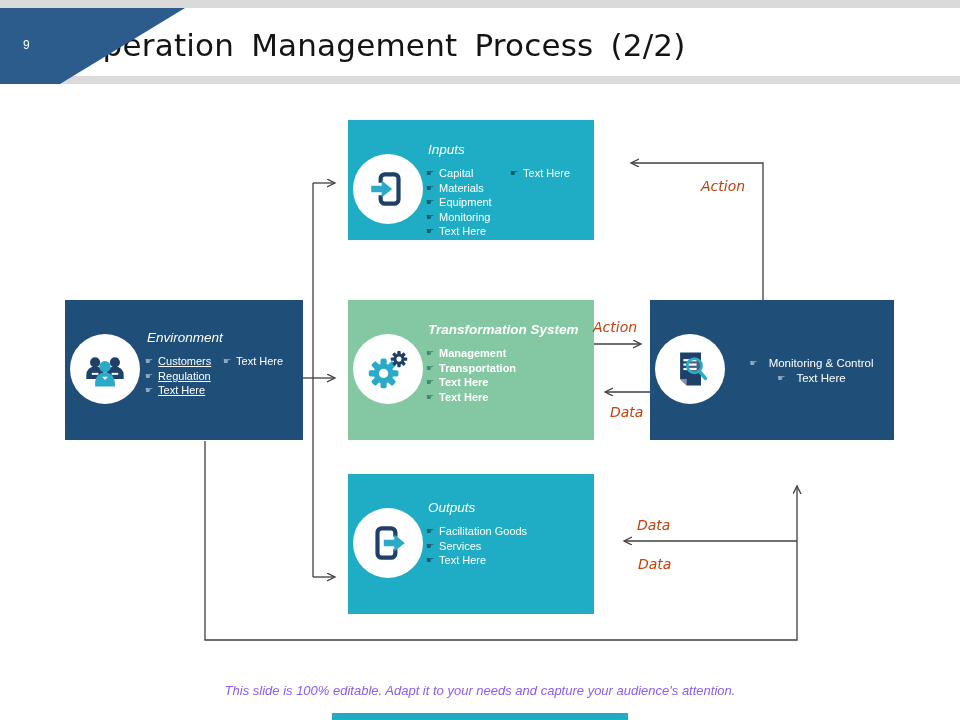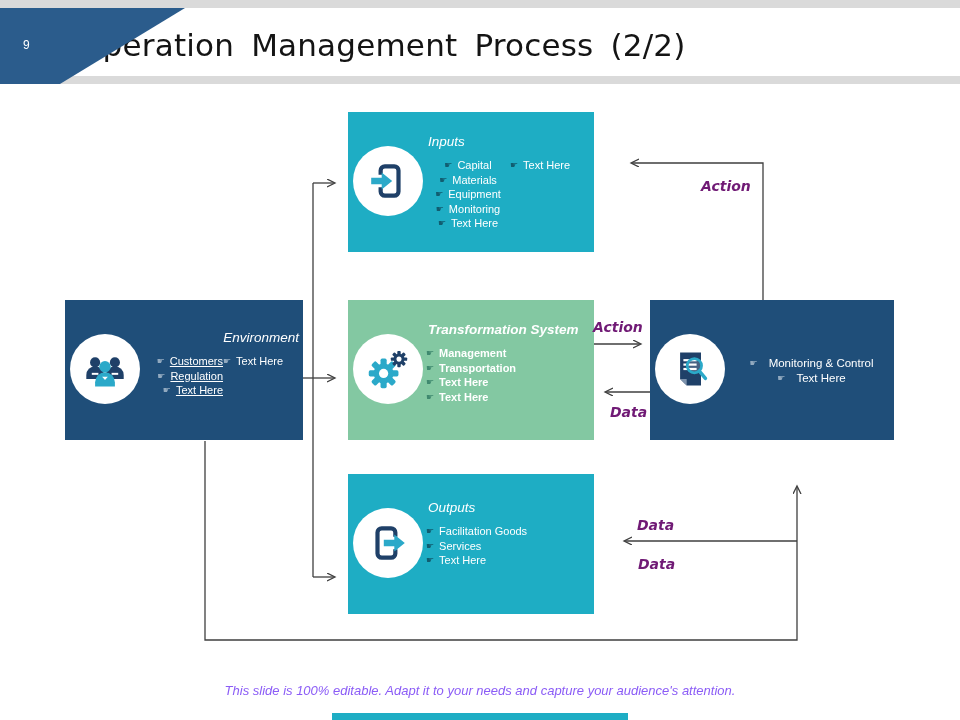--- a/index.html
+++ b/index.html
@@ -11,48 +11,48 @@
   .strip-sub { position:absolute; left:0; top:76px; width:960px; height:8px; background:#dadada; z-index:0; }
   .corner-triangle { position:absolute; left:0; top:8px; width:185px; height:76px; background:#2b5c8c;
                      clip-path:polygon(0 0, 100% 0, 32.4% 100%, 0 100%); z-index:2; }
   .slide-number { position:absolute; left:23px; top:38px; color:#ffffff; font-size:12px; z-index:3; }
   .page-title { position:absolute; left:78px; top:27px; z-index:1; color:#141414;
                 font-family:"DejaVu Sans", sans-serif; font-size:31px; word-spacing:7px; letter-spacing:.2px; white-space:nowrap; }
 
   
   .connectors { position:absolute; left:0; top:0; z-index:1; }
   .connector-label { position:absolute; z-index:3; font-family:"DejaVu Sans", sans-serif;
-                     font-weight:bold; font-style:italic; font-size:14px; color:#701a75; white-space:nowrap; }
+                     font-weight:normal; font-style:italic; font-size:14px; color:#c2410c; white-space:nowrap; }
   .lbl-action-top { left:701px; top:178px; }
   .lbl-action-mid { left:593px; top:319px; }
   .lbl-data-mid   { left:610px; top:404px; }
   .lbl-data-b1    { left:637px; top:517px; }
   .lbl-data-b2    { left:638px; top:556px; }
 
   
   .box { position:absolute; z-index:2; }
-  .box-inputs         { left:348px; top:112px; width:246px; height:140px; background:#1eadc4; }
+  .box-inputs         { left:348px; top:120px; width:246px; height:120px; background:#1eadc4; }
   .box-transformation { left:348px; top:300px; width:246px; height:140px; background:#83c8a2;font-weight:bold; }
   .box-environment    { left:65px;  top:300px; width:238px; height:140px; background:#1f4e79; }
   .box-monitoring     { left:650px; top:300px; width:244px; height:140px; background:#1f4e79; }
   .box-outputs        { left:348px; top:474px; width:246px; height:140px; background:#1eadc4; }
 
   .circle { position:absolute; left:5px; top:34px; width:70px; height:70px; background:#ffffff;
             border-radius:50%; display:flex; align-items:center; justify-content:center; }
 
   .content { position:absolute; left:78px; top:22px; right:4px; color:#ffffff; }
-  .box-environment .content { left:80px; top:30px;text-align:right; }
+  .box-environment .content { left:80px; top:30px; }
   .box-monitoring  .content { left:83px; top:56px;text-align:center; }
   .box-outputs     .content { top:26px; }
 
   .box-title { font-style:italic; font-size:13.5px; margin:0 0 9px 2px; white-space:nowrap; }
   .cols { display:flex; }
   .list { list-style:none; margin:0; padding:0; font-size:11px; line-height:14.5px; white-space:nowrap; }
   .box-monitoring .list { font-size:11.5px; line-height:15px; }
-  .col1-inputs { width:84px;text-align:center; }
+  .col1-inputs { width:84px; }
   .col1-env    { width:78px;text-decoration:underline; }
 
   .bullet { display:inline-block; font-family:"DejaVu Sans", sans-serif; font-size:9px;
             margin-right:5px; vertical-align:1px; }
   .box-inputs .bullet, .box-outputs .bullet { color:#0e4a5c; opacity:.8; }
   .box-transformation .bullet { color:#2f7a63; opacity:.8; }
   .box-environment .bullet, .box-monitoring .bullet { color:#c2d0dd; opacity:.7; }
   .box-monitoring .bullet { margin-right:11px; }
 
   

